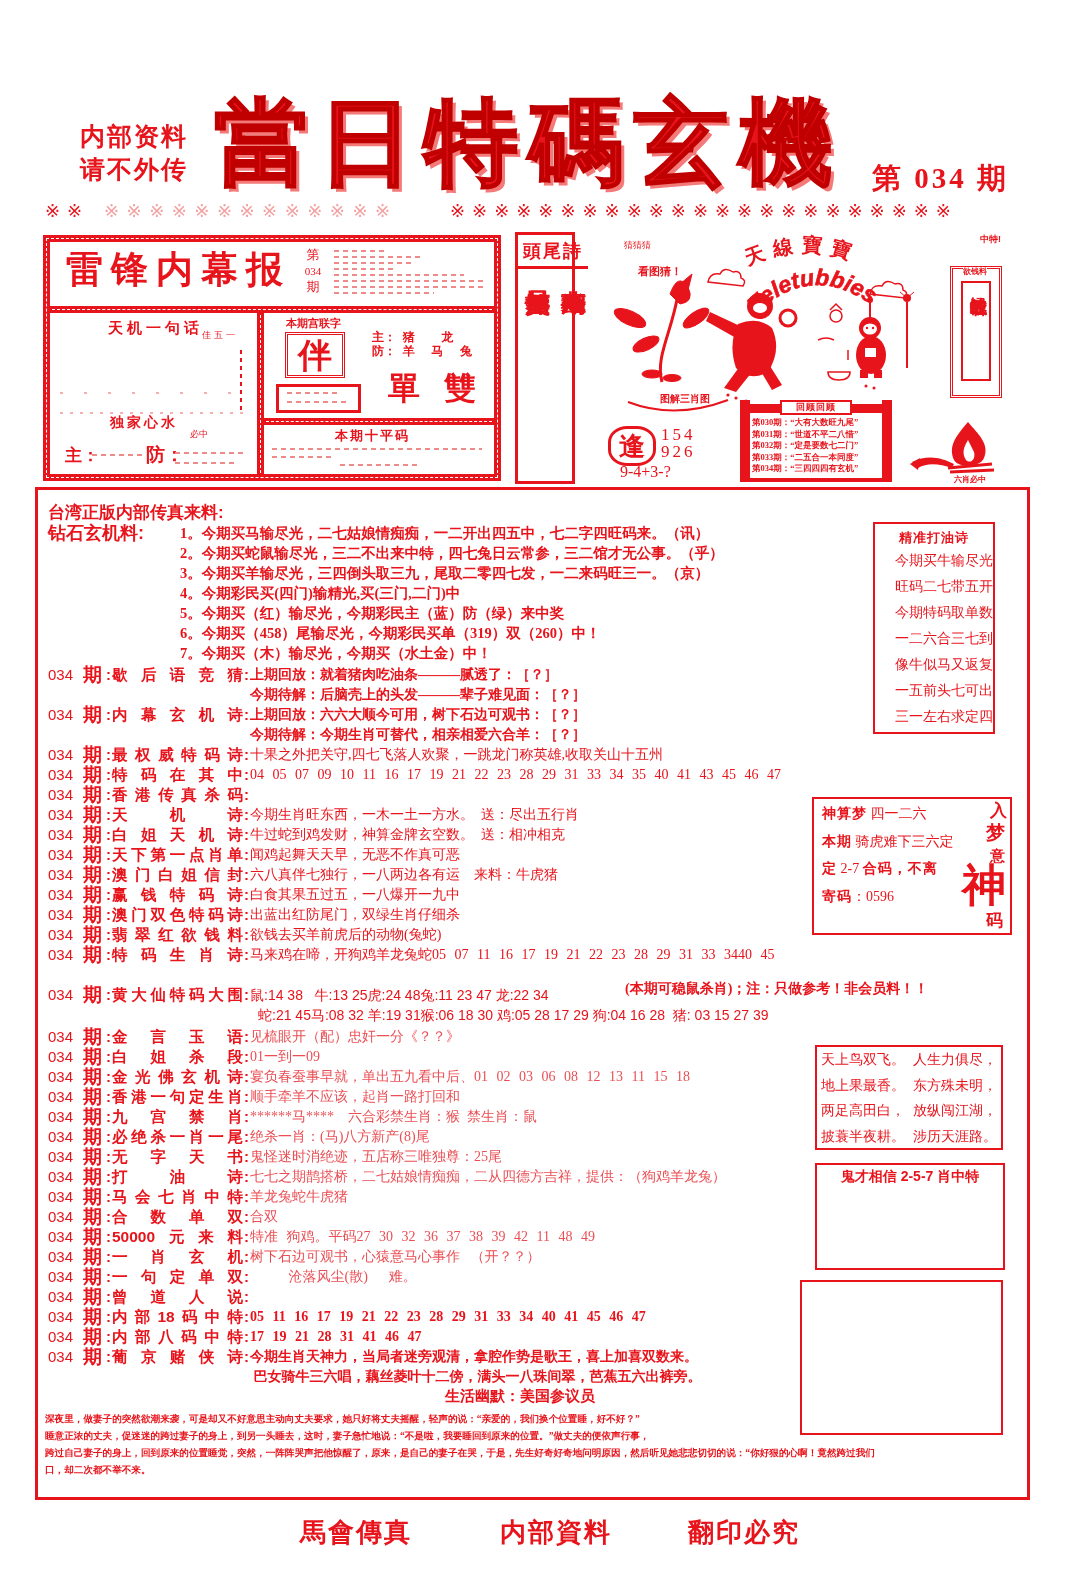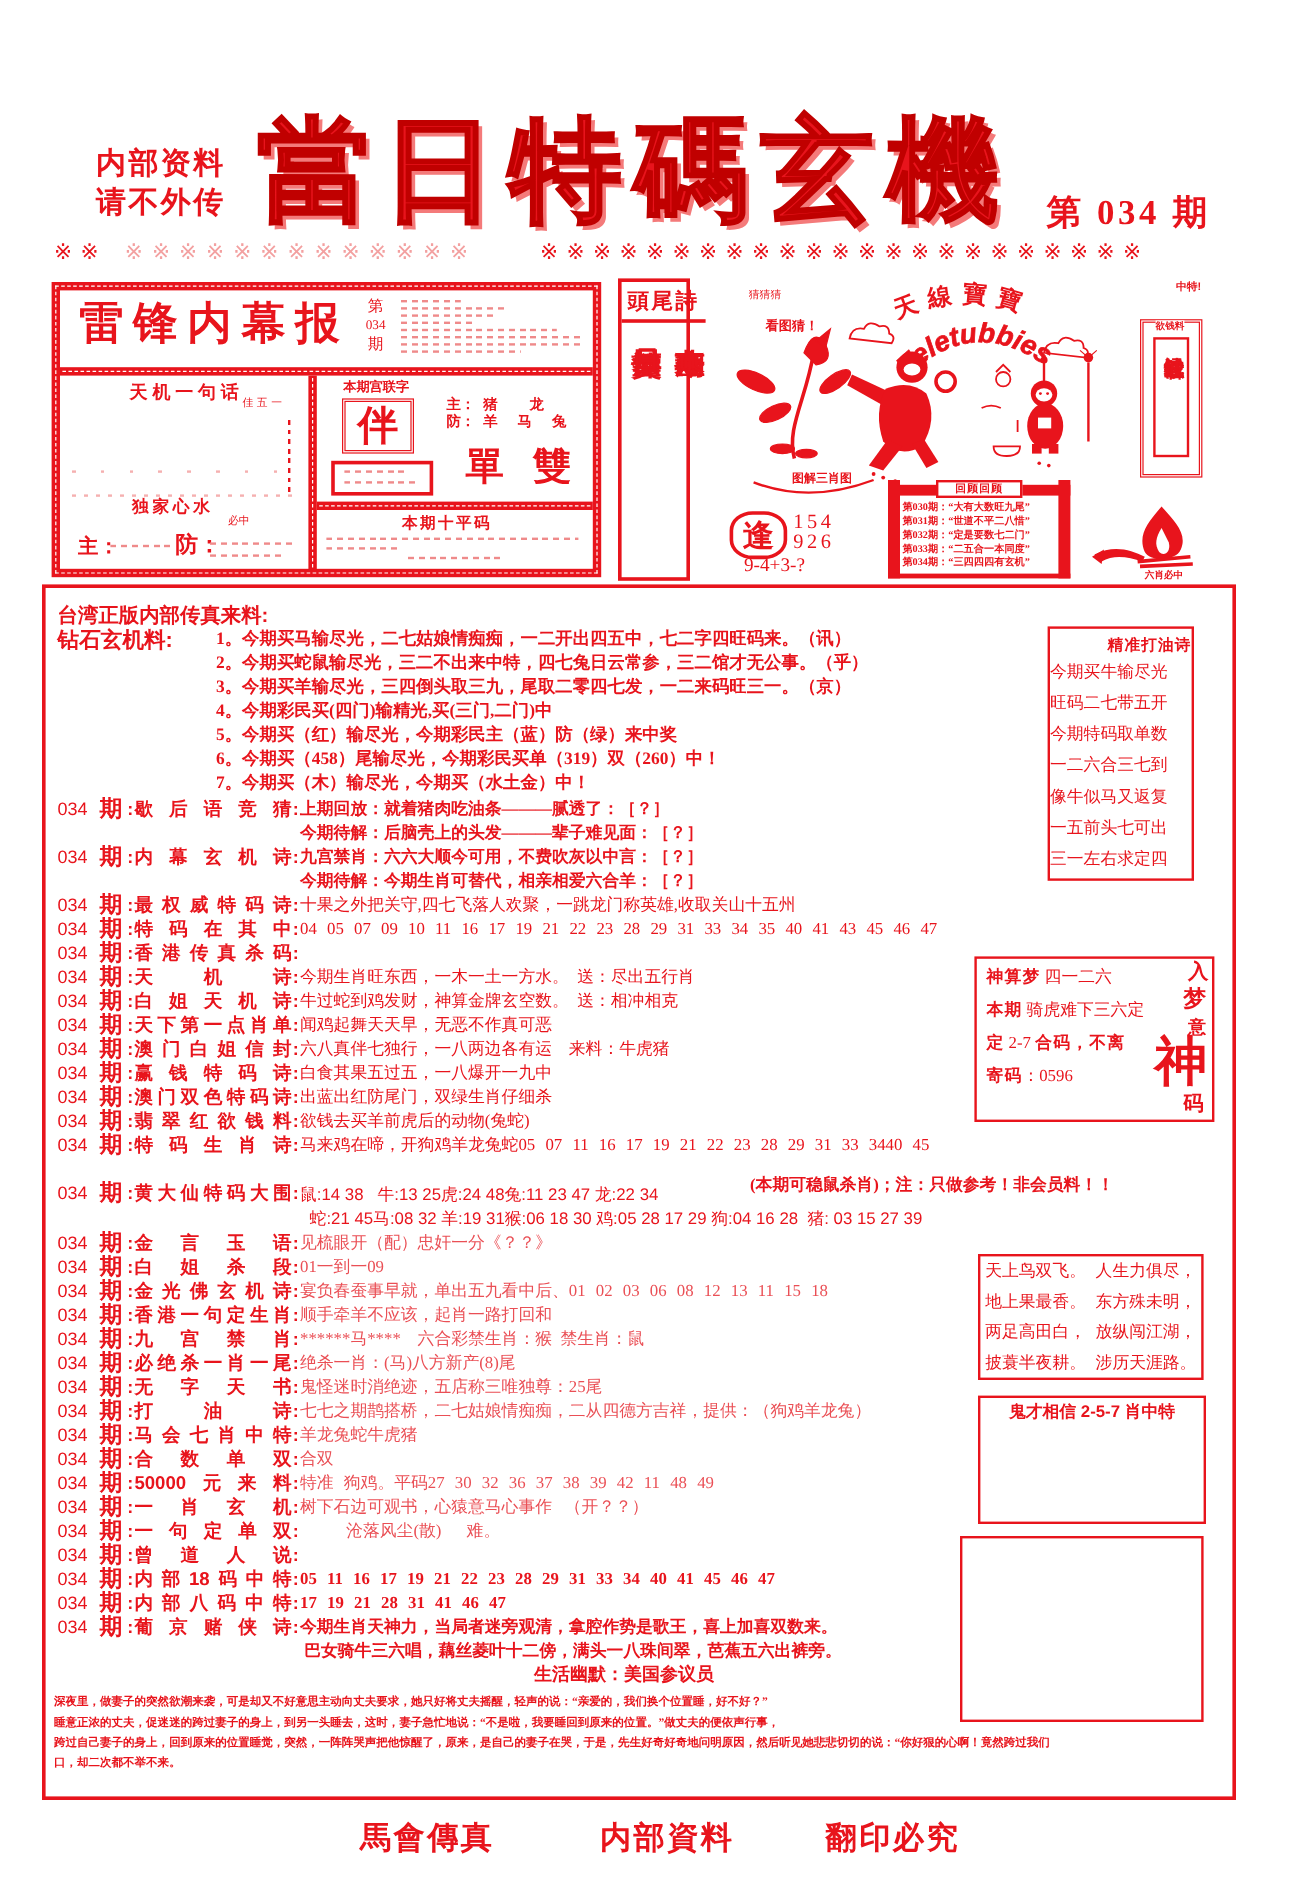--- a/index.html
+++ b/index.html
@@ -53,22 +53,22 @@
 .colon::before{content:":"}
 .lbl{display:inline-block;width:131px;font:bold 15.5px/20px "Liberation Sans",sans-serif;text-align:justify;text-align-last:justify}
 .row-body{flex:1}
 .ln{font:14px/20px "Liberation Serif",serif;white-space:pre;color:#e8141c}
 [data-style~="b"] .ln{font-weight:bold}
 [data-style~="n"] .ln{word-spacing:5px}
 [data-style~="f"] .ln{color:#ea4f55}
 
 .box{border:2px solid #e8141c;background:#fff}
 .jz{left:873px;top:522px;width:122px;height:212px}
-.jz-t{text-align:right;font:bold 13px/20px "Liberation Sans",sans-serif;margin-top:4px;letter-spacing:1px}
-.jz-l{font:14px/26px "Liberation Serif",serif;text-align:left;white-space:nowrap}
+.jz-t{text-align:center;font:bold 13px/20px "Liberation Sans",sans-serif;margin-top:4px;letter-spacing:1px}
+.jz-l{font:14px/26px "Liberation Serif",serif;text-align:right;white-space:nowrap}
 .ss{left:812px;top:797px;width:200px;height:138px;border:2px solid #e8141c}
 .ss .ln2{position:absolute;left:8px;font:14px/16px "Liberation Serif",serif;white-space:pre}
 .ss .bl{font:900 14px/16px "Liberation Sans",sans-serif;letter-spacing:1px}
 .ssv{font:bold 20px/22px "DejaVu Serif",serif}
 .cp{left:815px;top:1045px;width:188px;height:105px}
 .cp-row{display:flex;justify-content:space-between;padding:0 4px;font:14px/25.5px "Liberation Serif",serif;white-space:nowrap}
 .gc{left:815px;top:1163px;width:190px;height:107px}
 .gc-t{font:bold 14px/20px "Liberation Sans",sans-serif;text-align:center;margin-top:1px;white-space:nowrap}
 .gc-l{font:14px/29px "Liberation Serif",serif;padding-left:4px;white-space:nowrap}
 .empty{left:800px;top:1280px;width:203px;height:155px;border:2px solid #e8141c}
@@ -292,21 +292,21 @@
 
   <div class="row" data-style="b">
     <div class="row-head">
       <span class="num">034</span>
       <span class="qi">期</span>
       <span class="colon"></span>
       <span class="lbl">内幕玄机诗</span>
       <span class="colon"></span>
     </div>
     <div class="row-body">
-  <div class="ln">九宫禁肖：六六大顺今可用，不费吹灰以中言：［？］</div>
+  <div class="ln">上期回放：六六大顺今可用，树下石边可观书：［？］</div>
 
   <div class="ln">今期待解：今期生肖可替代，相亲相爱六合羊：［？］</div>
 </div>
   </div>
 
   <div class="row" data-style="">
     <div class="row-head">
       <span class="num">034</span>
       <span class="qi">期</span>
       <span class="colon"></span>

